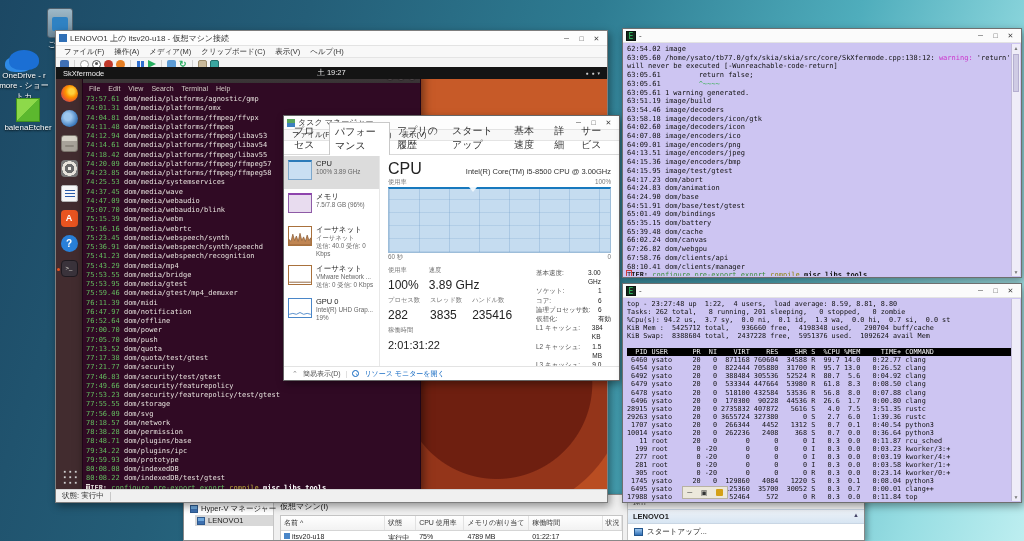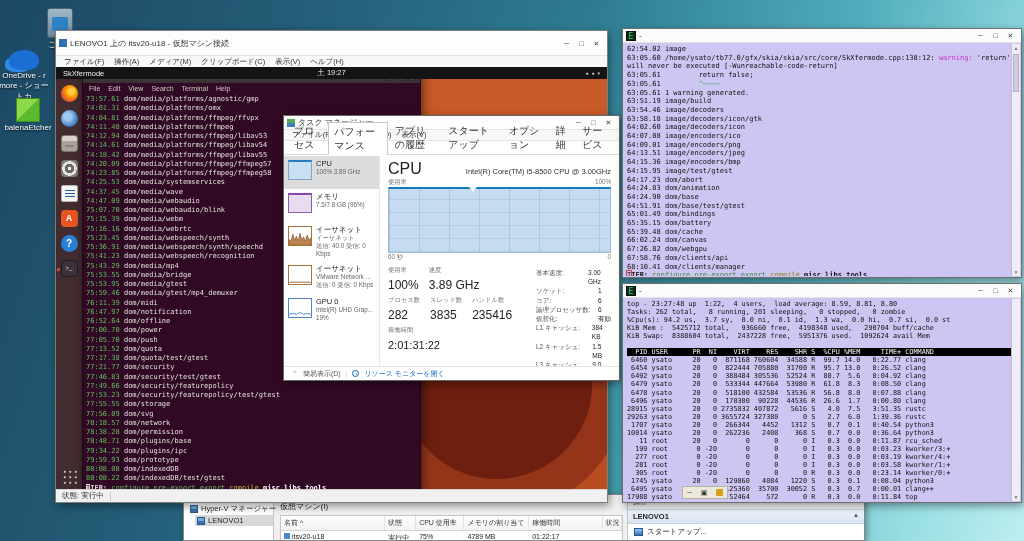--- a/index.html
+++ b/index.html
@@ -14,21 +14,21 @@
 .bin:after{content:"";position:absolute;left:4px;top:8px;width:16px;height:14px;background:#2f82c3;border-radius:2px}
 .cloud{width:30px;height:20px;background:#1b6fd4;border-radius:50% 50% 40% 40%;box-shadow:-6px 4px 0 -2px #2e8ae6}
 .cube{width:24px;height:24px;background:linear-gradient(135deg,#8dd94a 0 50%,#5cb82e 50%);border:1px solid #3f8f1d;transform:rotate(0deg)}
 
 .win{position:absolute;background:#fff;border:1px solid #7e7e7e;box-shadow:2px 3px 8px rgba(0,0,0,.4)}
 .tbar{display:flex;align-items:center;background:#fdfdfd;border-bottom:1px solid #e3e3e3;padding:0 3px;font-size:8px;color:#333}
 .wbtns{margin-left:auto;display:flex}
 .wbtns span{width:15px;text-align:center;font-size:7px;color:#444;line-height:1}
 
 #vmwin{left:55px;top:30px;width:553px;height:473px;background:#f2f2f2;z-index:2}
-#vmwin .tbar{height:25px}
+#vmwin .tbar{height:15px}
 .menubar{display:flex;gap:10px;background:#f8f8f8;border-bottom:1px solid #e4e4e4;font-size:7.5px;color:#333;align-items:center;padding:0 8px}
 #vm-menu{height:12px}
 #vm-toolbar{height:13px;display:flex;align-items:center;gap:3px;background:#f4f4f4;border-bottom:1px solid #d8d8d8;padding:0 4px}
 .ti{width:9px;height:9px;display:inline-block;border-radius:2px}
 .ti-0{background:#3f6fb5}
 .ti-1{background:#fff;border:1.5px solid #9a9a9a;border-radius:50%}
 .ti-2{background:#fff;border:1.5px solid #555;border-radius:50%;position:relative}
 .ti-2:after{content:"";position:absolute;left:1.5px;top:1.5px;width:3px;height:3px;background:#555;border-radius:50%}
 .ti-3{background:#c0392b;border-radius:50%}
 .ti-4{background:#e67e22;border-radius:50%}
@@ -330,21 +330,21 @@
   <div id="tm-menu" class="menubar">
       <span>ファイル(F)</span>
       <span>オプション(O)</span>
       <span>表示(V)</span>
     </div>
   <div id="tm-tabs">
       <div class="tab">プロセス</div>
       <div class="tab sel">パフォーマンス</div>
       <div class="tab">アプリの履歴</div>
       <div class="tab">スタートアップ</div>
-      <div class="tab">オプション</div>
+      <div class="tab">基本速度</div>
       <div class="tab">詳細</div>
       <div class="tab">サービス</div>
     </div>
   <div id="tm-body">
     <div id="tm-side">
         <div class="sbitem sel">
           <div class="thumb cpu"></div>
           <div class="sbtxt">
             <div class="nm">CPU</div>
             <div class="sub">100% 3.89 GHz</div>

